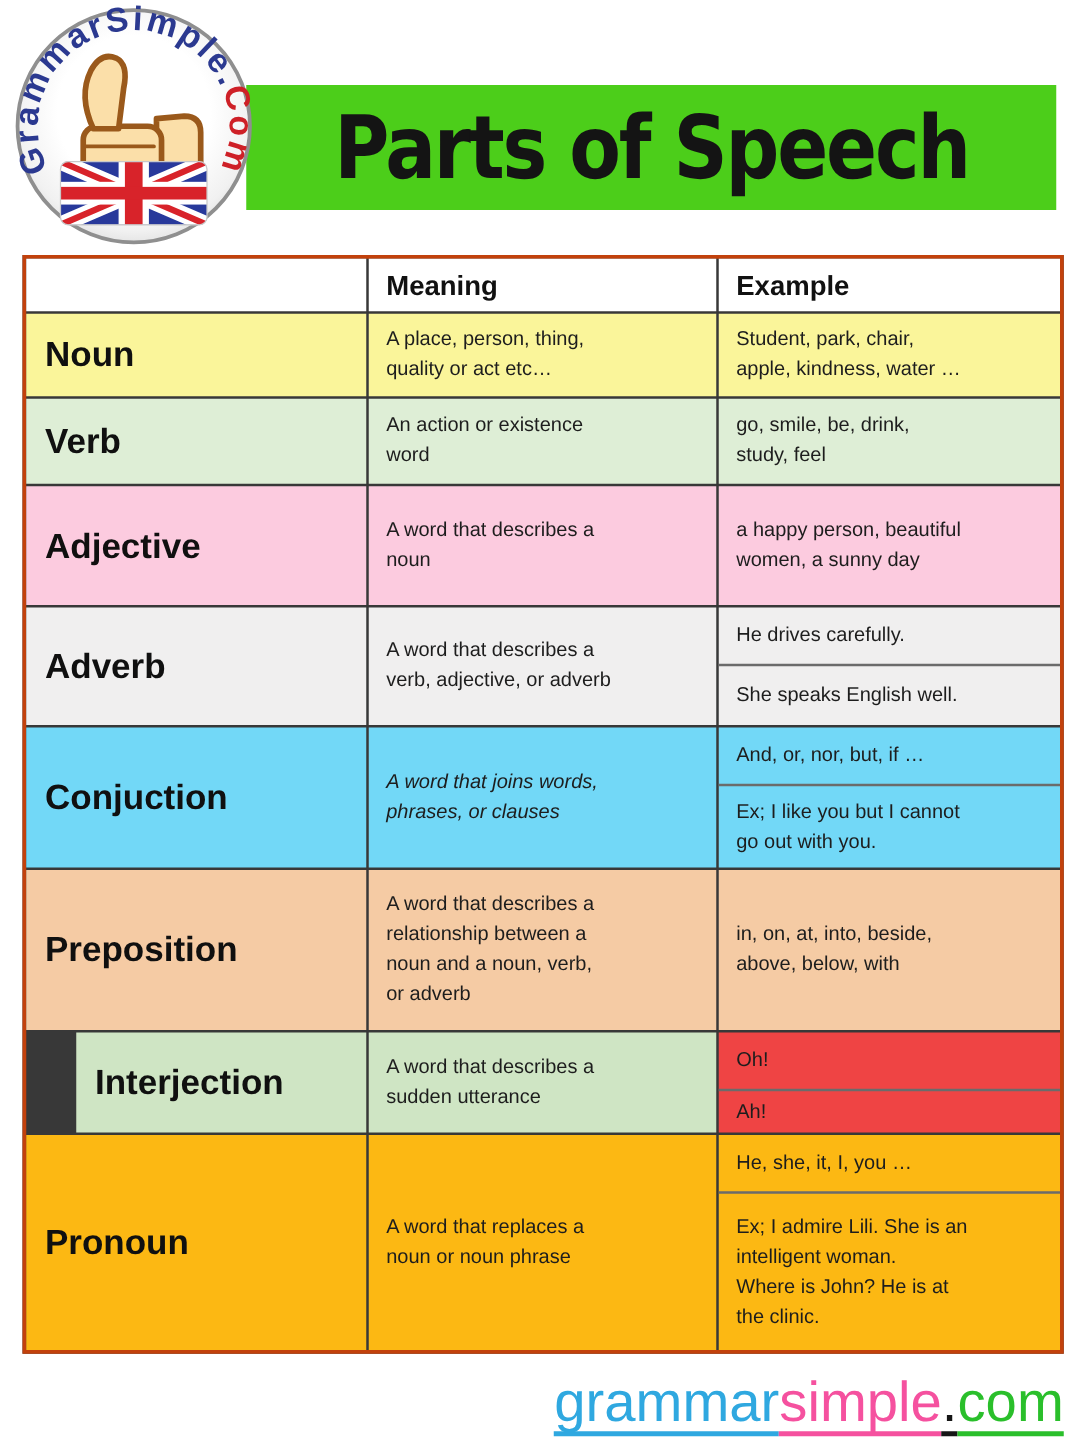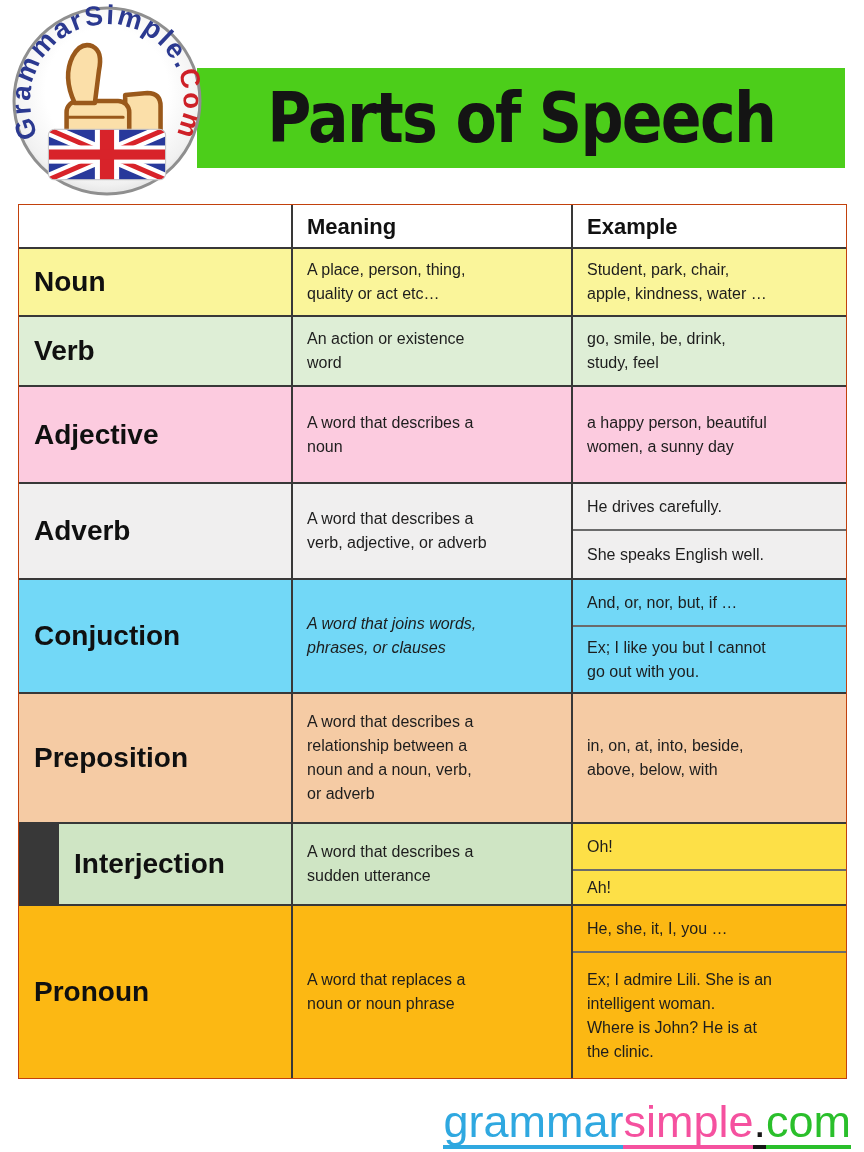--- a/index.html
+++ b/index.html
@@ -21,21 +21,21 @@
 
   
   .logo{position:absolute;left:10px;top:4px;width:194px;height:194px;z-index:5}
 
   
   .pos-grid{
     position:absolute;left:18px;top:204px;
     display:grid;
     grid-template-columns:272px 278px 273px;
     grid-template-rows:42px 66px 68px 95px 94px 112px 128px 80px 172px;
-    gap:2px;background:#383838;border:1px solid #c2410c;
+    gap:2px;background:#383838;border:3px solid #c2410c;
   }
   .cell{
     background:#ffffff;display:flex;align-items:center;
     font-size:16px;color:#1d1d1d;line-height:1.5;white-space:pre-line;
   }
   .chead{font-weight:bold;font-size:22px;color:#111;padding-left:14px}
   .term{font-weight:bold;font-size:28px;color:#101010;padding-left:15px;white-space:nowrap}
   .meaning,.example{padding:4px 8px 4px 14px}
   .split{padding:0;flex-direction:column;align-items:stretch}
   .sub{flex:1;display:flex;align-items:center;padding:2px 8px 2px 14px;white-space:pre-line}
@@ -139,21 +139,21 @@
   <div class="cell meaning" style="background-color: rgb(245, 203, 164);">A word that describes a
 relationship between a
 noun and a noun, verb,
 or adverb</div>
   <div class="cell example" style="background-color: rgb(245, 203, 164);">in, on, at, into, beside,
 above, below, with</div>
 
   <div class="cell term" style="background-color: rgb(207, 229, 196); margin-left: 40px;">Interjection</div>
   <div class="cell meaning" style="background-color: rgb(207, 229, 196);">A word that describes a
 sudden utterance</div>
-  <div class="cell example split" style="background-color: #fde047;">
+  <div class="cell example split" style="background-color: #ef4444;">
     <div class="sub sub1">Oh!</div>
     <div class="sub">Ah!</div>
   </div>
 
   <div class="cell term" style="background-color: rgb(252, 184, 19);">Pronoun</div>
   <div class="cell meaning" style="background-color: rgb(252, 184, 19);">A word that replaces a
 noun or noun phrase</div>
   <div class="cell example split" style="background-color: rgb(252, 184, 19);">
     <div class="sub sub1">He, she, it, I, you …</div>
     <div class="sub">Ex; I admire Lili. She is an

